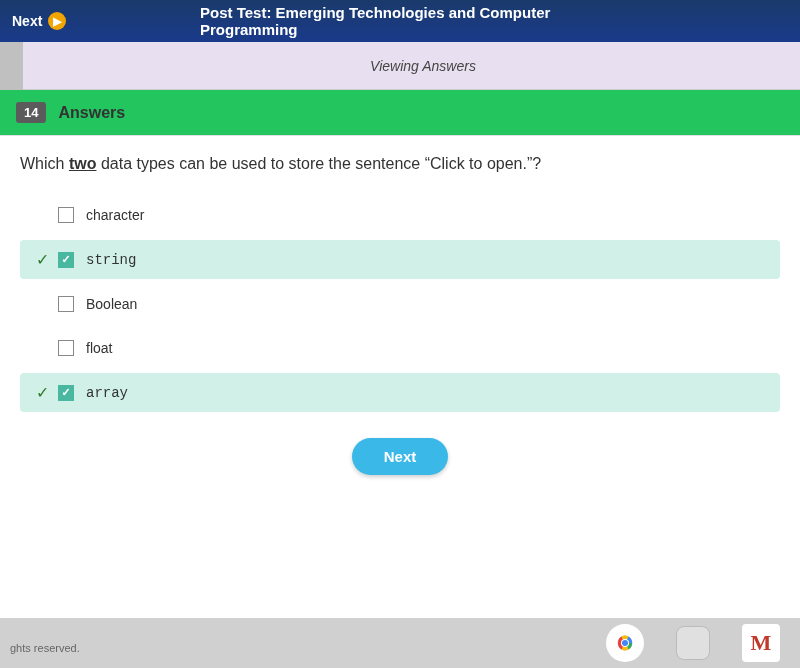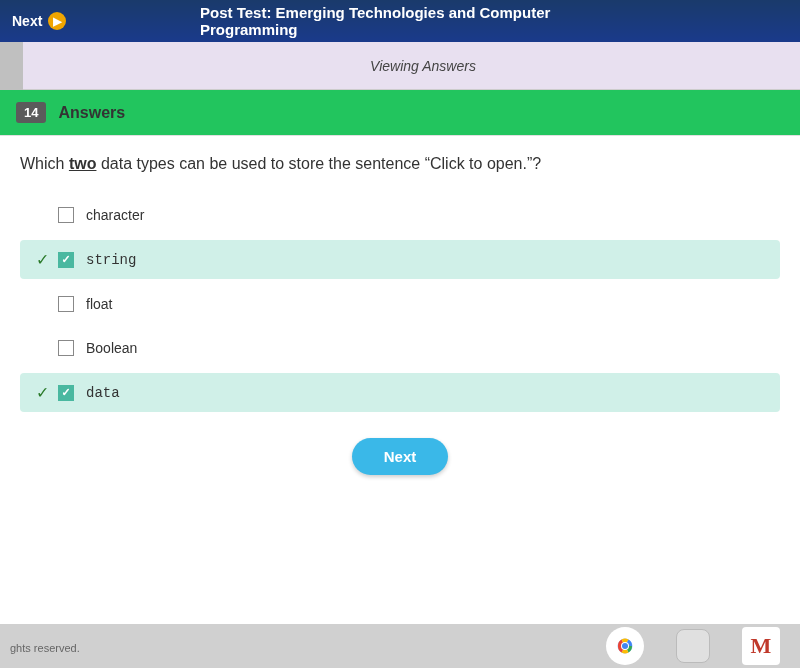--- a/index.html
+++ b/index.html
@@ -192,21 +192,21 @@
       cursor: pointer;
       box-shadow: 0 2px 4px rgba(0,0,0,0.2);
     }
 
     
     .taskbar {
       position: absolute;
       bottom: 0;
       left: 0;
       width: 100%;
-      height: 44px;
+      height: 50px;
       background: #d0d0d0;
       display: flex;
       align-items: center;
       justify-content: flex-end;
       padding: 0 20px;
       gap: 32px;
     }
     .taskbar-icon {
       width: 38px;
       height: 38px;
@@ -287,33 +287,33 @@
 
       <li class="option-item correct-answer">
         <span class="checkmark">✓</span>
         <div class="checkbox"></div>
         <span class="option-text">string</span>
       </li>
 
       <li class="option-item">
         <span class="checkmark">&nbsp;&nbsp;</span>
         <div class="checkbox"></div>
-        <span class="option-text">float</span>
+        <span class="option-text">Boolean</span>
       </li>
 
       <li class="option-item">
         <span class="checkmark">&nbsp;&nbsp;</span>
         <div class="checkbox"></div>
-        <span class="option-text">Boolean</span>
+        <span class="option-text">float</span>
       </li>
 
       <li class="option-item correct-answer">
         <span class="checkmark">✓</span>
         <div class="checkbox"></div>
-        <span class="option-text">data</span>
+        <span class="option-text">array</span>
       </li>
 
     </ul>
 
     <div class="next-btn-container">
       <button class="next-btn">Next</button>
     </div>
 
   </div>
 </div>

